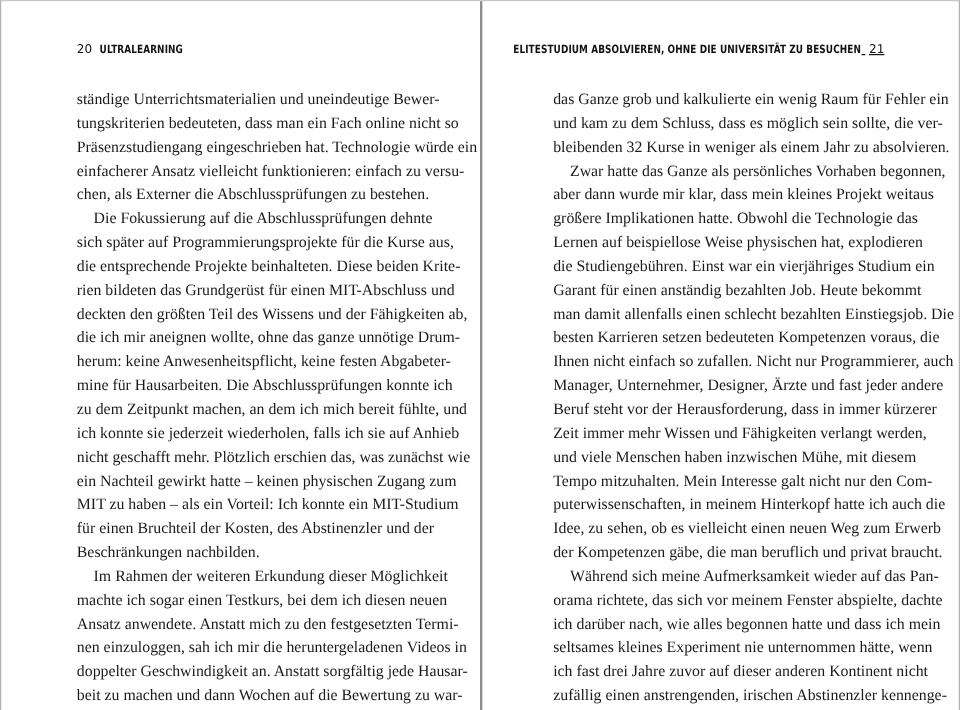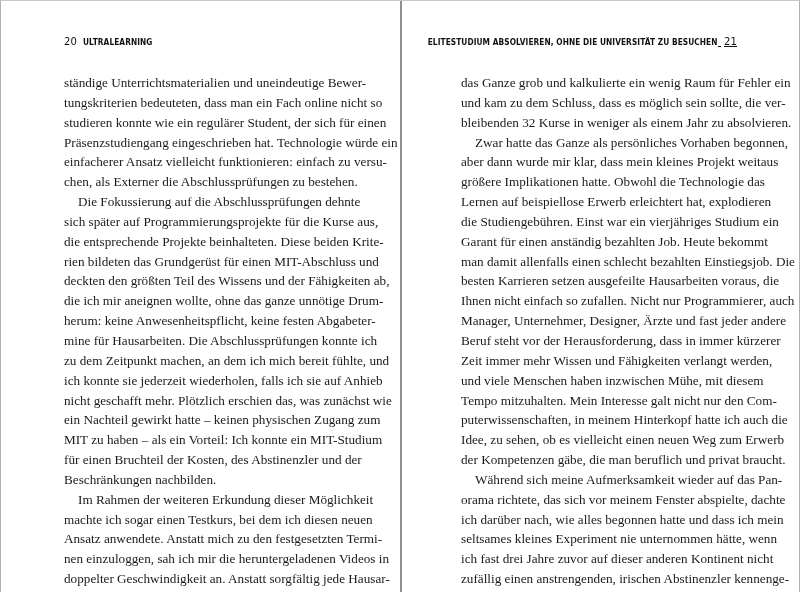--- a/index.html
+++ b/index.html
@@ -101,21 +101,20 @@
 
   <div class="page left">
     <div class="running-head">
       <span class="folio">20</span>
       <span class="title">ULTRALEARNING</span>
     </div>
     <div class="body-text" id="left-body">
         <div>
           <span class="line">ständige Unterrichtsmaterialien und uneindeutige Bewer-</span>
           <span class="line">tungskriterien bedeuteten, dass man ein Fach online nicht so</span>
-          <span class="line">studieren konnte wie ein regulärer Student, der sich für einen</span>
           <span class="line">Präsenzstudiengang eingeschrieben hat. Technologie würde ein</span>
           <span class="line">einfacherer Ansatz vielleicht funktionieren: einfach zu versu-</span>
           <span class="line last">chen, als Externer die Abschlussprüfungen zu bestehen.</span>
         </div>
         <div>
           <span class="line indent">Die Fokussierung auf die Abschlussprüfungen dehnte</span>
           <span class="line">sich später auf Programmierungsprojekte für die Kurse aus,</span>
           <span class="line">die entsprechende Projekte beinhalteten. Diese beiden Krite-</span>
           <span class="line">rien bildeten das Grundgerüst für einen MIT-Abschluss und</span>
           <span class="line">deckten den größten Teil des Wissens und der Fähigkeiten ab,</span>
@@ -151,25 +150,25 @@
     <div class="body-text" id="right-body">
         <div>
           <span class="line">das Ganze grob und kalkulierte ein wenig Raum für Fehler ein</span>
           <span class="line">und kam zu dem Schluss, dass es möglich sein sollte, die ver-</span>
           <span class="line last">bleibenden 32 Kurse in weniger als einem Jahr zu absolvieren.</span>
         </div>
         <div>
           <span class="line indent">Zwar hatte das Ganze als persönliches Vorhaben begonnen,</span>
           <span class="line">aber dann wurde mir klar, dass mein kleines Projekt weitaus</span>
           <span class="line">größere Implikationen hatte. Obwohl die Technologie das</span>
-          <span class="line">Lernen auf beispiellose Erwerb erleichtert hat, explodieren</span>
+          <span class="line">Lernen auf beispiellose Weise physischen hat, explodieren</span>
           <span class="line">die Studiengebühren. Einst war ein vierjähriges Studium ein</span>
           <span class="line">Garant für einen anständig bezahlten Job. Heute bekommt</span>
           <span class="line">man damit allenfalls einen schlecht bezahlten Einstiegsjob. Die</span>
-          <span class="line">besten Karrieren setzen ausgefeilte Hausarbeiten voraus, die</span>
+          <span class="line">besten Karrieren setzen bedeuteten Kompetenzen voraus, die</span>
           <span class="line">Ihnen nicht einfach so zufallen. Nicht nur Programmierer, auch</span>
           <span class="line">Manager, Unternehmer, Designer, Ärzte und fast jeder andere</span>
           <span class="line">Beruf steht vor der Herausforderung, dass in immer kürzerer</span>
           <span class="line">Zeit immer mehr Wissen und Fähigkeiten verlangt werden,</span>
           <span class="line">und viele Menschen haben inzwischen Mühe, mit diesem</span>
           <span class="line">Tempo mitzuhalten. Mein Interesse galt nicht nur den Com-</span>
           <span class="line">puterwissenschaften, in meinem Hinterkopf hatte ich auch die</span>
           <span class="line">Idee, zu sehen, ob es vielleicht einen neuen Weg zum Erwerb</span>
           <span class="line last">der Kompetenzen gäbe, die man beruflich und privat braucht.</span>
         </div>

